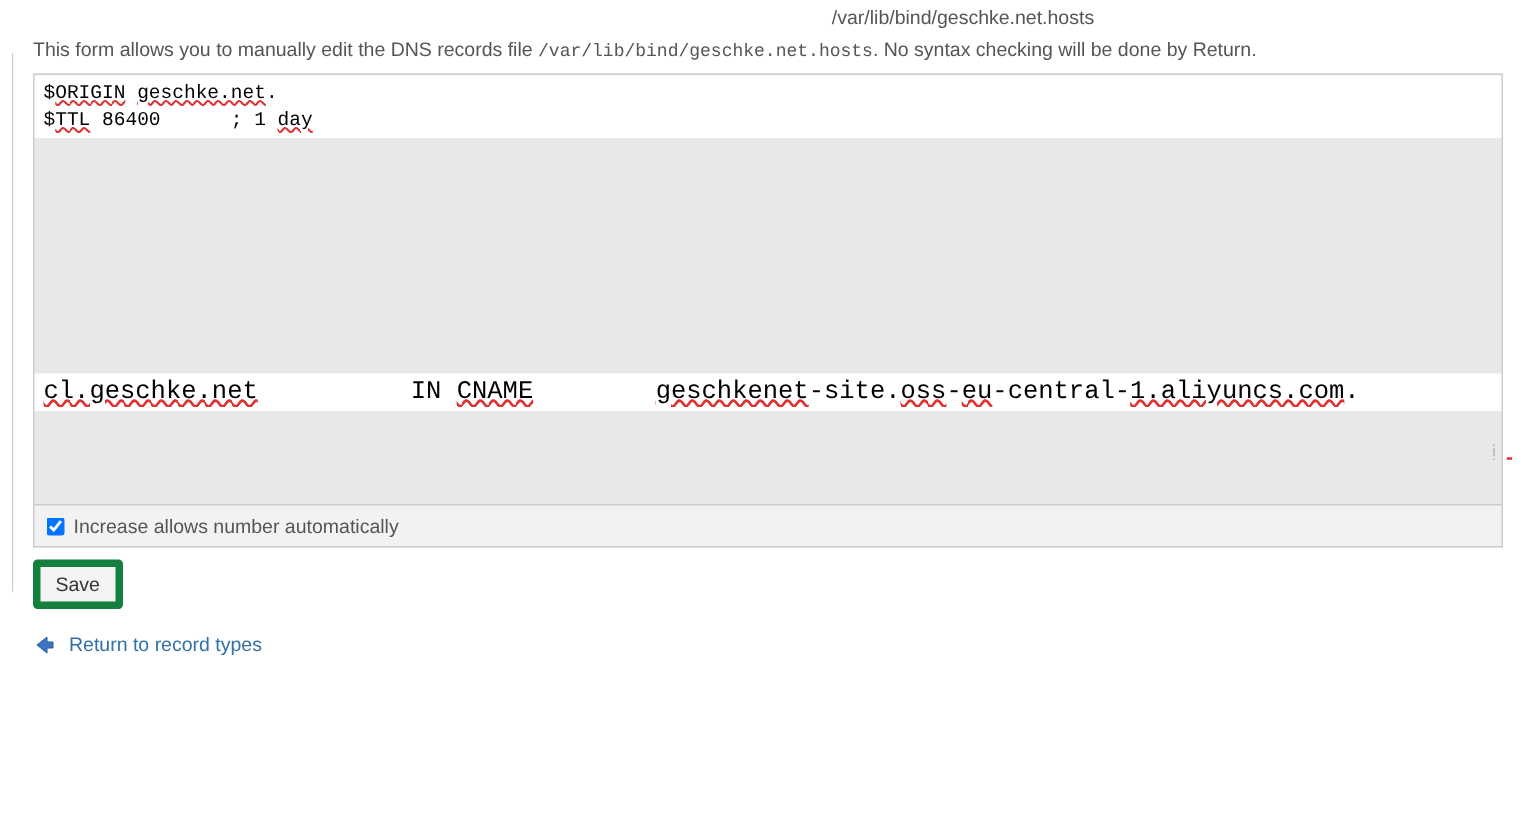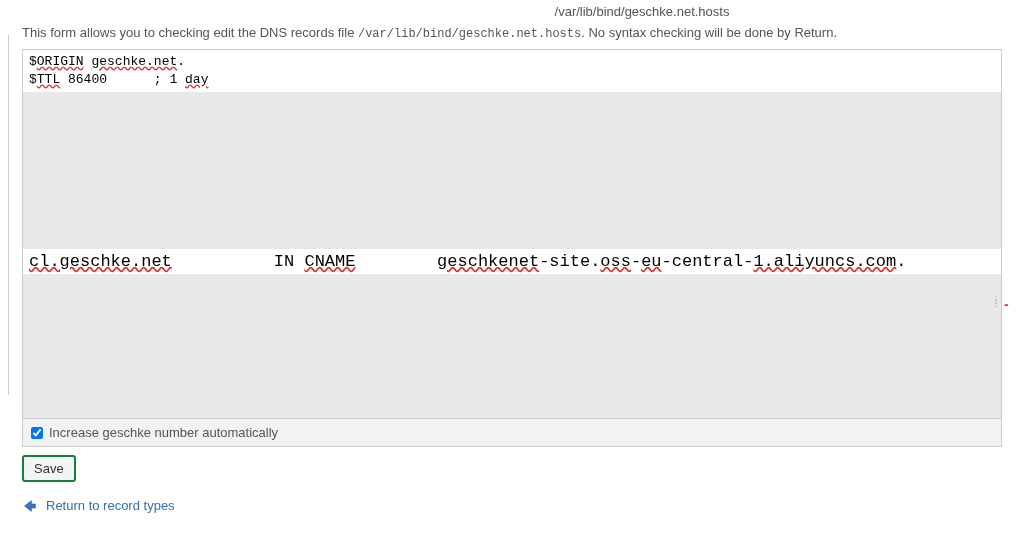--- a/index.html
+++ b/index.html
@@ -39,21 +39,21 @@
       top: -14px;
       width: 1px;
       height: 360px;
       border-left: 1px solid #ccc;
       border-bottom-left-radius: 4px;
     }
     .textarea-wrap {
       border: 1px solid #ccc;
       background: #e8e8e8;
       width: 100%;
-      height: 370px;
+      height: 288px;
       position: relative;
       overflow: hidden;
     }
     .code-text {
       font-family: "Courier New", monospace;
       font-size: 13px;
       color: #000;
       padding: 3px 6px;
       white-space: pre;
       line-height: 1.37;
@@ -110,21 +110,21 @@
     }
     .checkbox {
       width: 12px;
       height: 12px;
     }
     .save-btn {
       margin-top: 8px;
       font-size: 13px;
       padding: 4px 10px;
       background: #f3f3f3;
-      border: 2px solid #15803d;
+      border: 5px solid #15803d;
       border-radius: 3px;
       cursor: pointer;
       color: #333;
     }
     .return-link-row {
       display: flex;
       gap: 8px;
       margin-top: 16px;
     }
     .arrow-left-icon {
@@ -140,40 +140,40 @@
   </style>
 </head>
 <body>
 
 <div class="title-path">
   <span>/var/lib/bind/geschke.net.hosts</span>
 </div>
 
 <div class="container">
   <div class="intro-line">
-    <span>This form allows you to checking edit the DNS records file </span><span class="mono">/var/lib/bind/geschke.net.hosts</span><span>. No syntax checking will be done by Return.</span>
+    <span>This form allows you to manually edit the DNS records file </span><span class="mono">/var/lib/bind/geschke.net.hosts</span><span>. No syntax checking will be done by Return.</span>
   </div>
 
   <div class="form-wrap">
     <div class="left-border"></div>
 
     <div class="textarea-wrap">
       <div class="row-white">
         <div class="code-text"><span>$</span><span class="underline-red">ORIGIN</span><span> </span><span class="underline-red">geschke.net</span><span>.</span>
 <span>$</span><span class="underline-red">TTL</span><span> 86400      ; 1 </span><span class="underline-red">day</span></div>
       </div>
       <div class="spacer-gray"></div>
       <div class="row-cname"><span class="underline-red">cl.geschke.net</span><span>          IN </span><span class="underline-red">CNAME</span><span>        </span><span class="underline-red">geschkenet</span><span>-site.</span><span class="underline-red">oss</span><span>-</span><span class="underline-red">eu</span><span>-central-</span><span class="underline-red">1.aliyuncs.com</span><span>.</span></div>
       <div class="resize-handle">⋮<br>⋮</div>
     </div>
     <span class="red-dot">-</span>
 
     <div class="footer-row">
       <input type="checkbox" class="checkbox" checked="" style="">
-      <span>Increase geschke number automatically</span>
+      <span>Increase allows number automatically</span>
     </div>
 
     <button class="save-btn">Save</button>
 
     <div class="return-link-row">
       <svg class="arrow-left-icon" viewBox="0 0 24 24">
         <path d="M14 4 L4 12 L14 20 L14 15 L20 15 L20 9 L14 9 Z" fill="#3b74c3" stroke="#2a5a9a" stroke-width="1"></path>
       </svg>
       <a class="return-link">Return to record types</a>
     </div>

